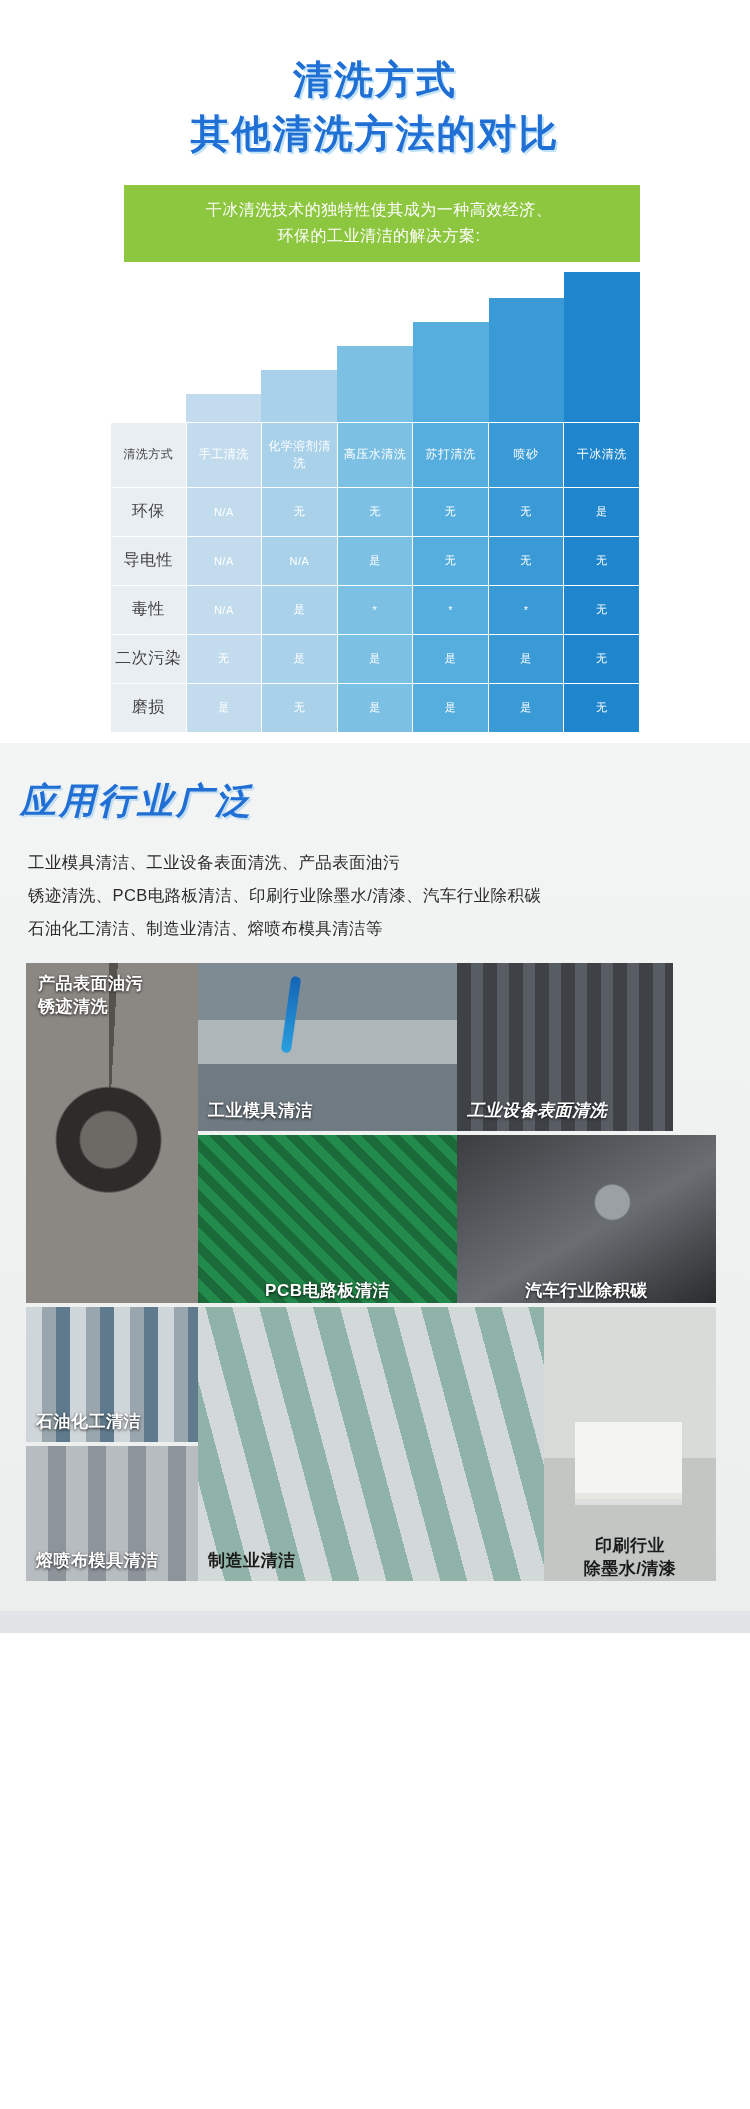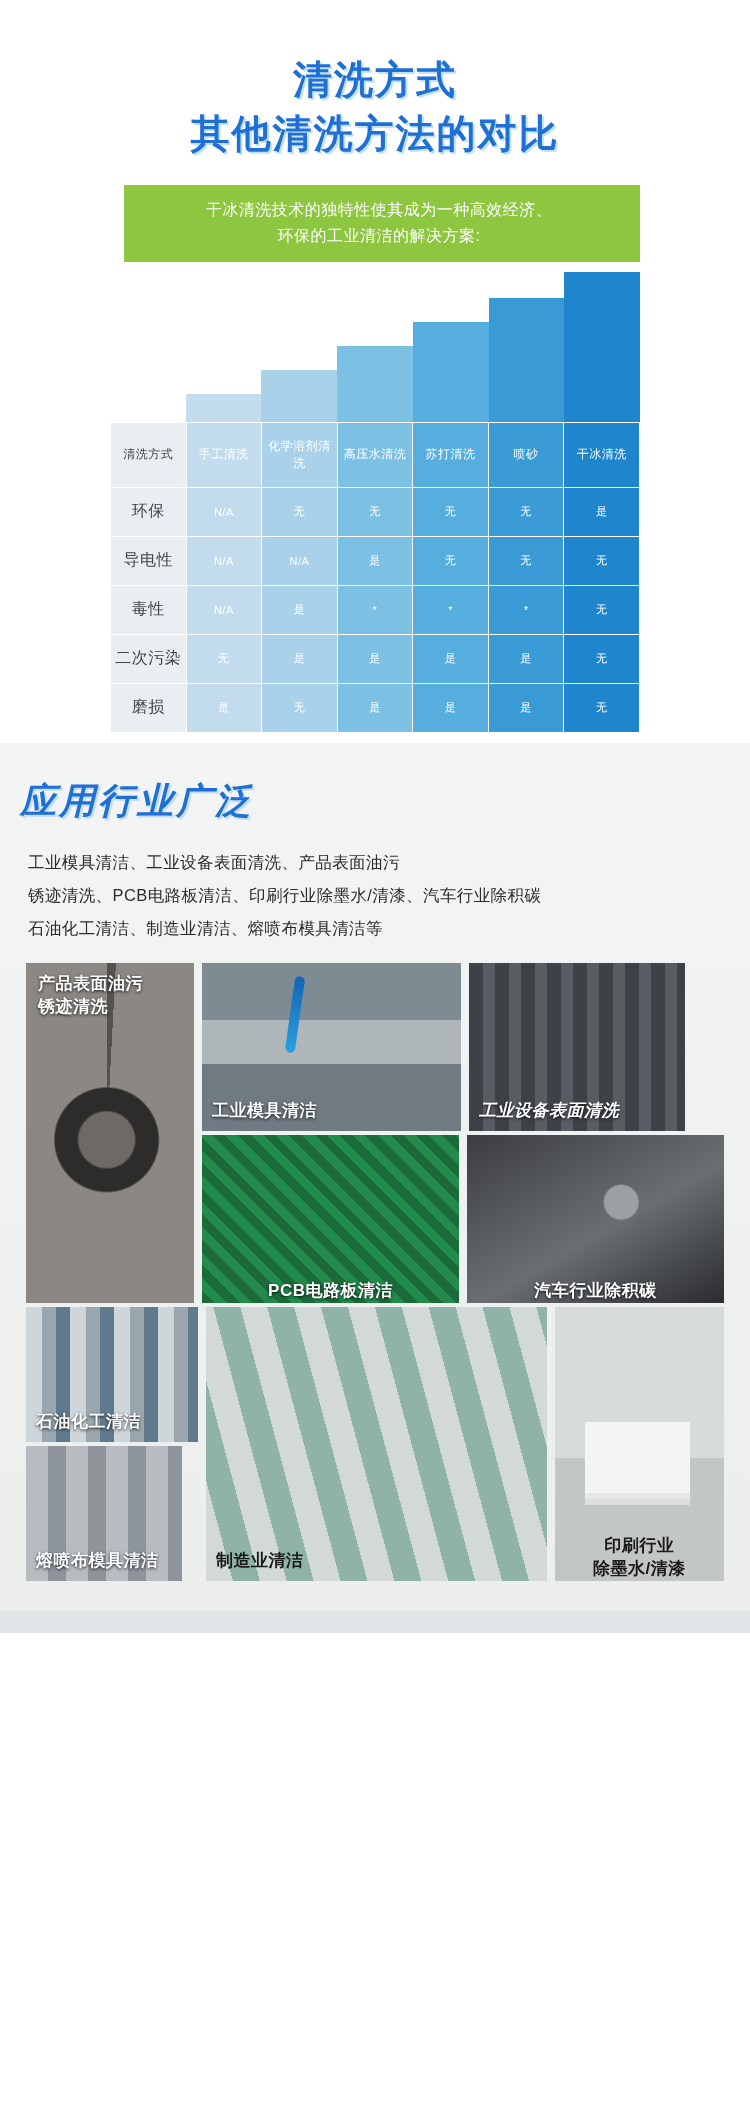--- a/index.html
+++ b/index.html
@@ -128,21 +128,21 @@
   }
 
   
   .grid {
     width: 698px;
     margin: 0 auto;
     padding-bottom: 26px;
   }
   .grid-row {
     display: flex;
-    gap: 8px;
+    gap: 0;
     margin-bottom: 4px;
   }
   .cell {
     position: relative;
     overflow: hidden;
   }
   .cell .cap {
     position: absolute;
     color: #ffffff;
     font-size: 17px;
@@ -363,21 +363,21 @@
           </div>
         </div>
       </div>
 
       <div class="grid-row">
         <div style="width:172px;">
           <div class="cell" style="width:172px;height:135px;margin-bottom:4px;">
             <span class="ph ph-oil"></span>
             <div class="cap bl">石油化工清洁</div>
           </div>
-          <div class="cell" style="width:156px;height:135px;">
+          <div class="cell" style="width:172px;height:135px;">
             <span class="ph ph-melt"></span>
             <div class="cap bl">熔喷布模具清洁</div>
           </div>
         </div>
         <div class="cell" style="width:346px;height:274px;">
           <span class="ph ph-mfg"></span>
           <div class="cap bl dark">制造业清洁</div>
         </div>
         <div class="cell" style="width:172px;height:274px;">
           <span class="ph ph-print"></span>

